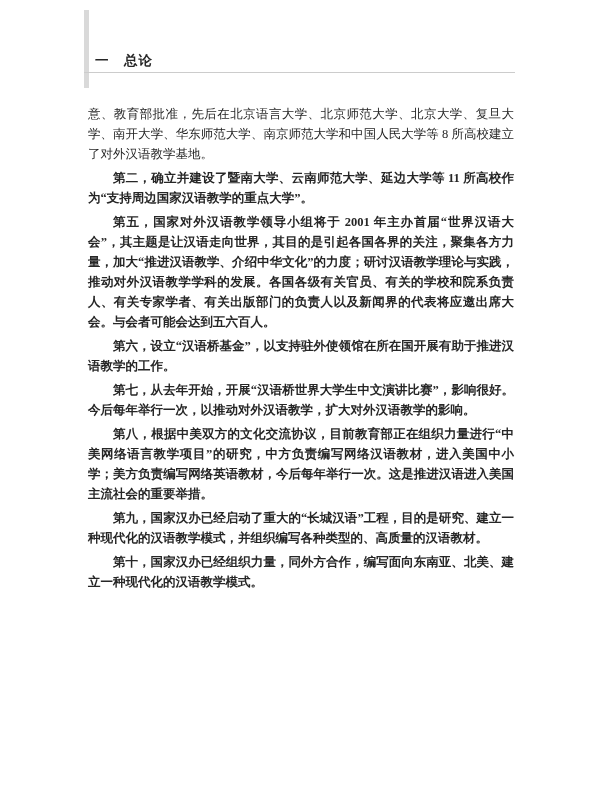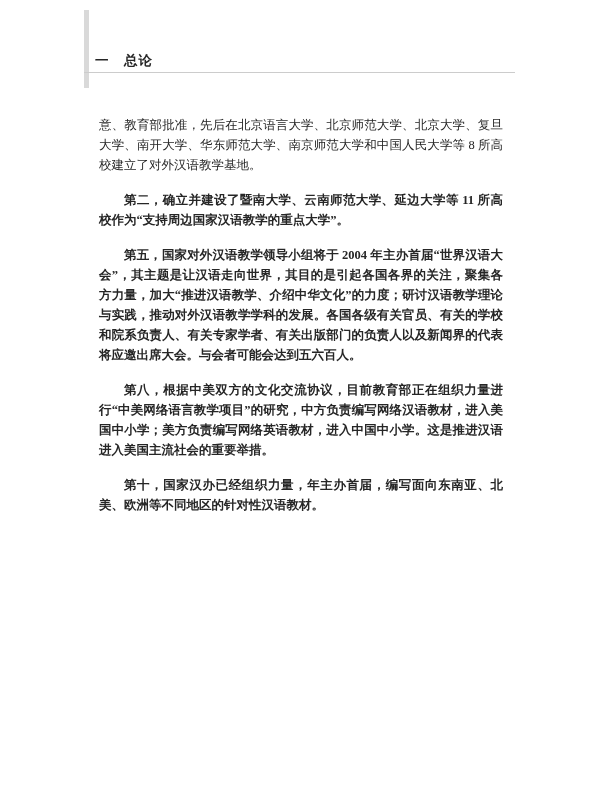--- a/index.html
+++ b/index.html
@@ -47,21 +47,21 @@
     left: 84px;
     top: 100px;
     width: 434px;
     font-size: 12.5px;
     line-height: 20px;
     color: var(--text-color, #262626);
     text-align: justify;
     text-justify: inter-ideograph;
   }
   .body-text p {
-    margin: 15px;
+    margin: 4px;
     padding: 0;
   }
   .body-text p.indent {
     text-indent: 2em;
     font-weight: bold;
   }
   .pagenum-box {
     position: absolute;
     left: 86px;
     top: 732px;
@@ -81,20 +81,23 @@
 </head>
 <body>
 
 <div class="page">
   <div class="chapter-bar"></div>
   <div class="running-head">一　总论</div>
   <div class="head-rule"></div>
   <div class="body-text">
       <p class="">意、教育部批准，先后在北京语言大学、北京师范大学、北京大学、复旦大学、南开大学、华东师范大学、南京师范大学和中国人民大学等 8 所高校建立了对外汉语教学基地。</p>
       <p class="indent">第二，确立并建设了暨南大学、云南师范大学、延边大学等 11 所高校作为“支持周边国家汉语教学的重点大学”。</p>
-      <p class="indent">第五，国家对外汉语教学领导小组将于 2004 年主办首届“世界汉语大会”，其主题是让汉语走向世界，其目的是引起各国各界的关注，聚集各方力量，加大“推进汉语教学、介绍中华文化”的力度；研讨汉语教学理论与实践，推动对外汉语教学学科的发展。各国各级有关官员、有关的学校和院系负责人、有关专家学者、有关出版部门的负责人以及新闻界的代表将应邀出席大会。与会者可能会达到五六百人。</p>
-      <p class="indent">第八，根据中美双方的文化交流协议，目前教育部正在组织力量进行“中美网络语言教学项目”的研究，中方负责编写网络汉语教材，进入美国中小学；美方负责编写网络英语教材，进入中国中小学。这是推进汉语进入美国主流社会的重要举措。</p>
-      <p class="indent">第十，国家汉办已经组织力量，年主办首届，编写面向东南亚、北美、欧洲等不同地区的针对性汉语教材。</p>
+      <p class="indent">第五，国家对外汉语教学领导小组将于 2001 年主办首届“世界汉语大会”，其主题是让汉语走向世界，其目的是引起各国各界的关注，聚集各方力量，加大“推进汉语教学、介绍中华文化”的力度；研讨汉语教学理论与实践，推动对外汉语教学学科的发展。各国各级有关官员、有关的学校和院系负责人、有关专家学者、有关出版部门的负责人以及新闻界的代表将应邀出席大会。与会者可能会达到五六百人。</p>
+      <p class="indent">第六，设立“汉语桥基金”，以支持驻外使领馆在所在国开展有助于推进汉语教学的工作。</p>
+      <p class="indent">第七，从去年开始，开展“汉语桥世界大学生中文演讲比赛”，影响很好。今后每年举行一次，以推动对外汉语教学，扩大对外汉语教学的影响。</p>
+      <p class="indent">第八，根据中美双方的文化交流协议，目前教育部正在组织力量进行“中美网络语言教学项目”的研究，中方负责编写网络汉语教材，进入美国中小学；美方负责编写网络英语教材，今后每年举行一次。这是推进汉语进入美国主流社会的重要举措。</p>
+      <p class="indent">第九，国家汉办已经启动了重大的“长城汉语”工程，目的是研究、建立一种现代化的汉语教学模式，并组织编写各种类型的、高质量的汉语教材。</p>
+      <p class="indent">第十，国家汉办已经组织力量，同外方合作，编写面向东南亚、北美、建立一种现代化的汉语教学模式。</p>
     </div>
   <div class="pagenum-box">
     <span class="pagenum">8</span>
   </div>
 </div>
 
 </body></html>

